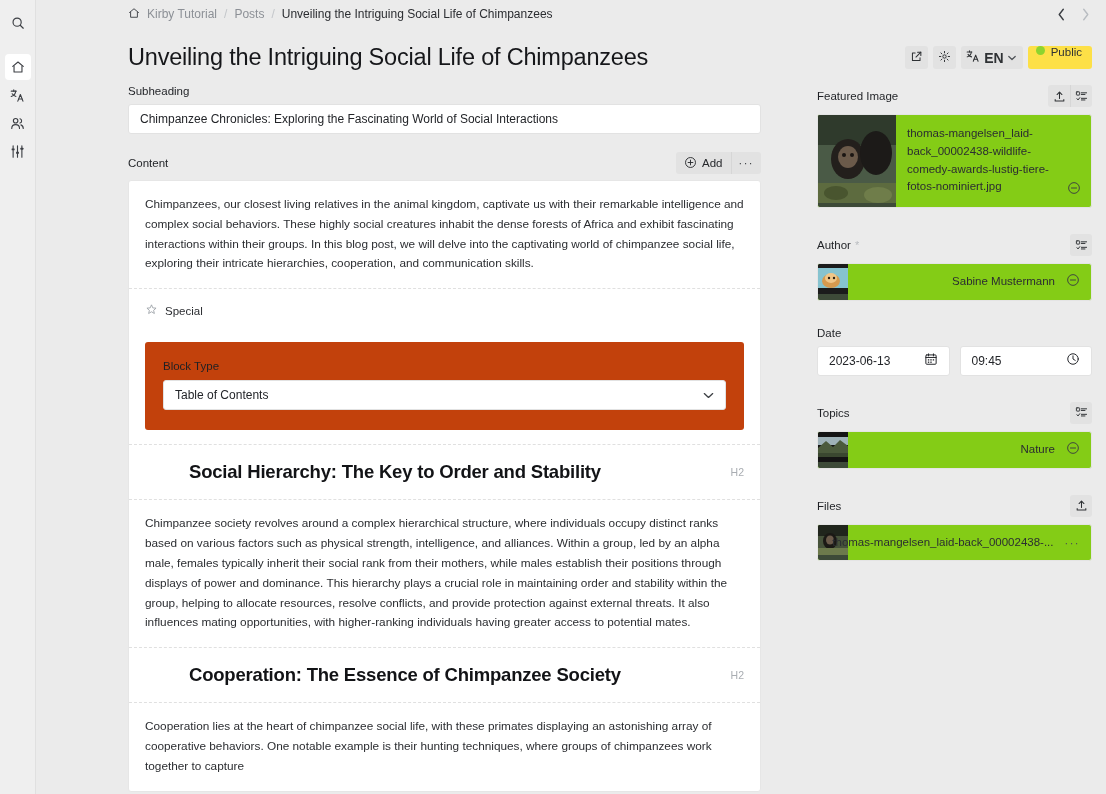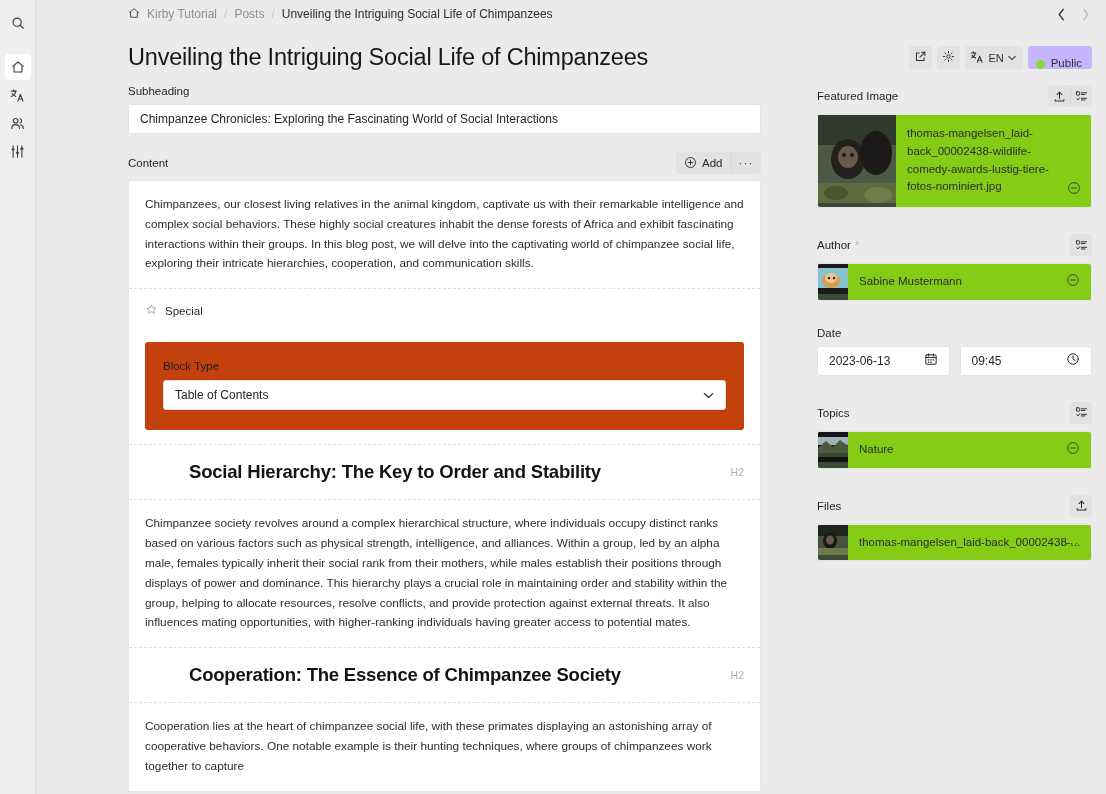--- a/index.html
+++ b/index.html
@@ -56,25 +56,25 @@
   .page-title {
     font-size: 23.5px; font-weight: 400; letter-spacing: -0.2px;
     color: #16171a; flex: 1; min-width: 0; white-space: nowrap;
   }
   .title-actions { display: flex; align-items: center; gap: 5px; }
   .tbtn {
     height: 23px; min-width: 23px; border-radius: 3px; background: #e2e2e2;
     display: flex; align-items: center; justify-content: center;
     color: #2e3134; cursor: pointer; padding: 0 5px;
   }
-  .lang-btn { gap: 4px; padding: 0 7px 0 5px; font-size: 11px; }
+  .lang-btn { gap: 4px; padding: 0 7px 0 5px; font-size: 14px; font-weight: bold; }
   .lang-btn .caret { font-size: 9px; color: #4d5156; }
   .status-badge {
-    height: 23px; border-radius: 3px; background: #c4b5fd;
-    display: flex; align-items: flex-end; gap: 6px; padding: 0 10px 0 8px;
+    height: 23px; border-radius: 3px; background: #fde047;
+    display: flex; align-items: flex-start; gap: 6px; padding: 0 10px 0 8px;
     font-size: 11.5px; color: #2e3134; cursor: pointer;
   }
   .dot { width: 9px; height: 9px; border-radius: 50%; background: #8dd42f; }
 
   
   .body { flex: 1; display: flex; padding: 0 14px 0 92px; gap: 56px; min-height: 0; }
   .col-main { width: 633px; flex: 0 0 633px; }
   .col-side { flex: 1; min-width: 0; }
 
   .field-label {
@@ -149,21 +149,21 @@
     background: #84cc16; border: 1px solid #e4e4e4; border-radius: 3px;
     display: flex; align-items: stretch; overflow: hidden; cursor: pointer;
   }
   .thumb { width: 78px; flex: 0 0 78px; background: #3d4a38; }
   .thumb.sm { width: 30px; flex: 0 0 30px; }
   .card-body { flex: 1; min-width: 0; padding: 9px 11px; display: flex;
     flex-direction: column; }
   .card-text { font-size: 11.5px; line-height: 1.55; color: #2b2d31;
     word-break: break-word; }
   .card-text.one { white-space: nowrap; overflow: hidden; text-overflow: ellipsis; }
-  .card-row { display: flex; align-items: flex-start; flex: 1; min-width: 0; }
+  .card-row { display: flex; align-items: flex-end; flex: 1; min-width: 0; }
   .card-act { display: flex; align-items: flex-end; justify-content: flex-end;
     padding: 0 10px 8px 0; color: #3a3d42; cursor: pointer; }
   .card-act.mid { align-items: center; padding: 0 11px 0 0; }
   .card-featured .card-body { padding: 10px 11px 8px; }
 
   .date-row { display: flex; gap: 10px; }
   .date-row > div { flex: 1; }
 
   .dots-inline { letter-spacing: 1.5px; font-size: 11px; color: #4a4d52; }
 </style>

